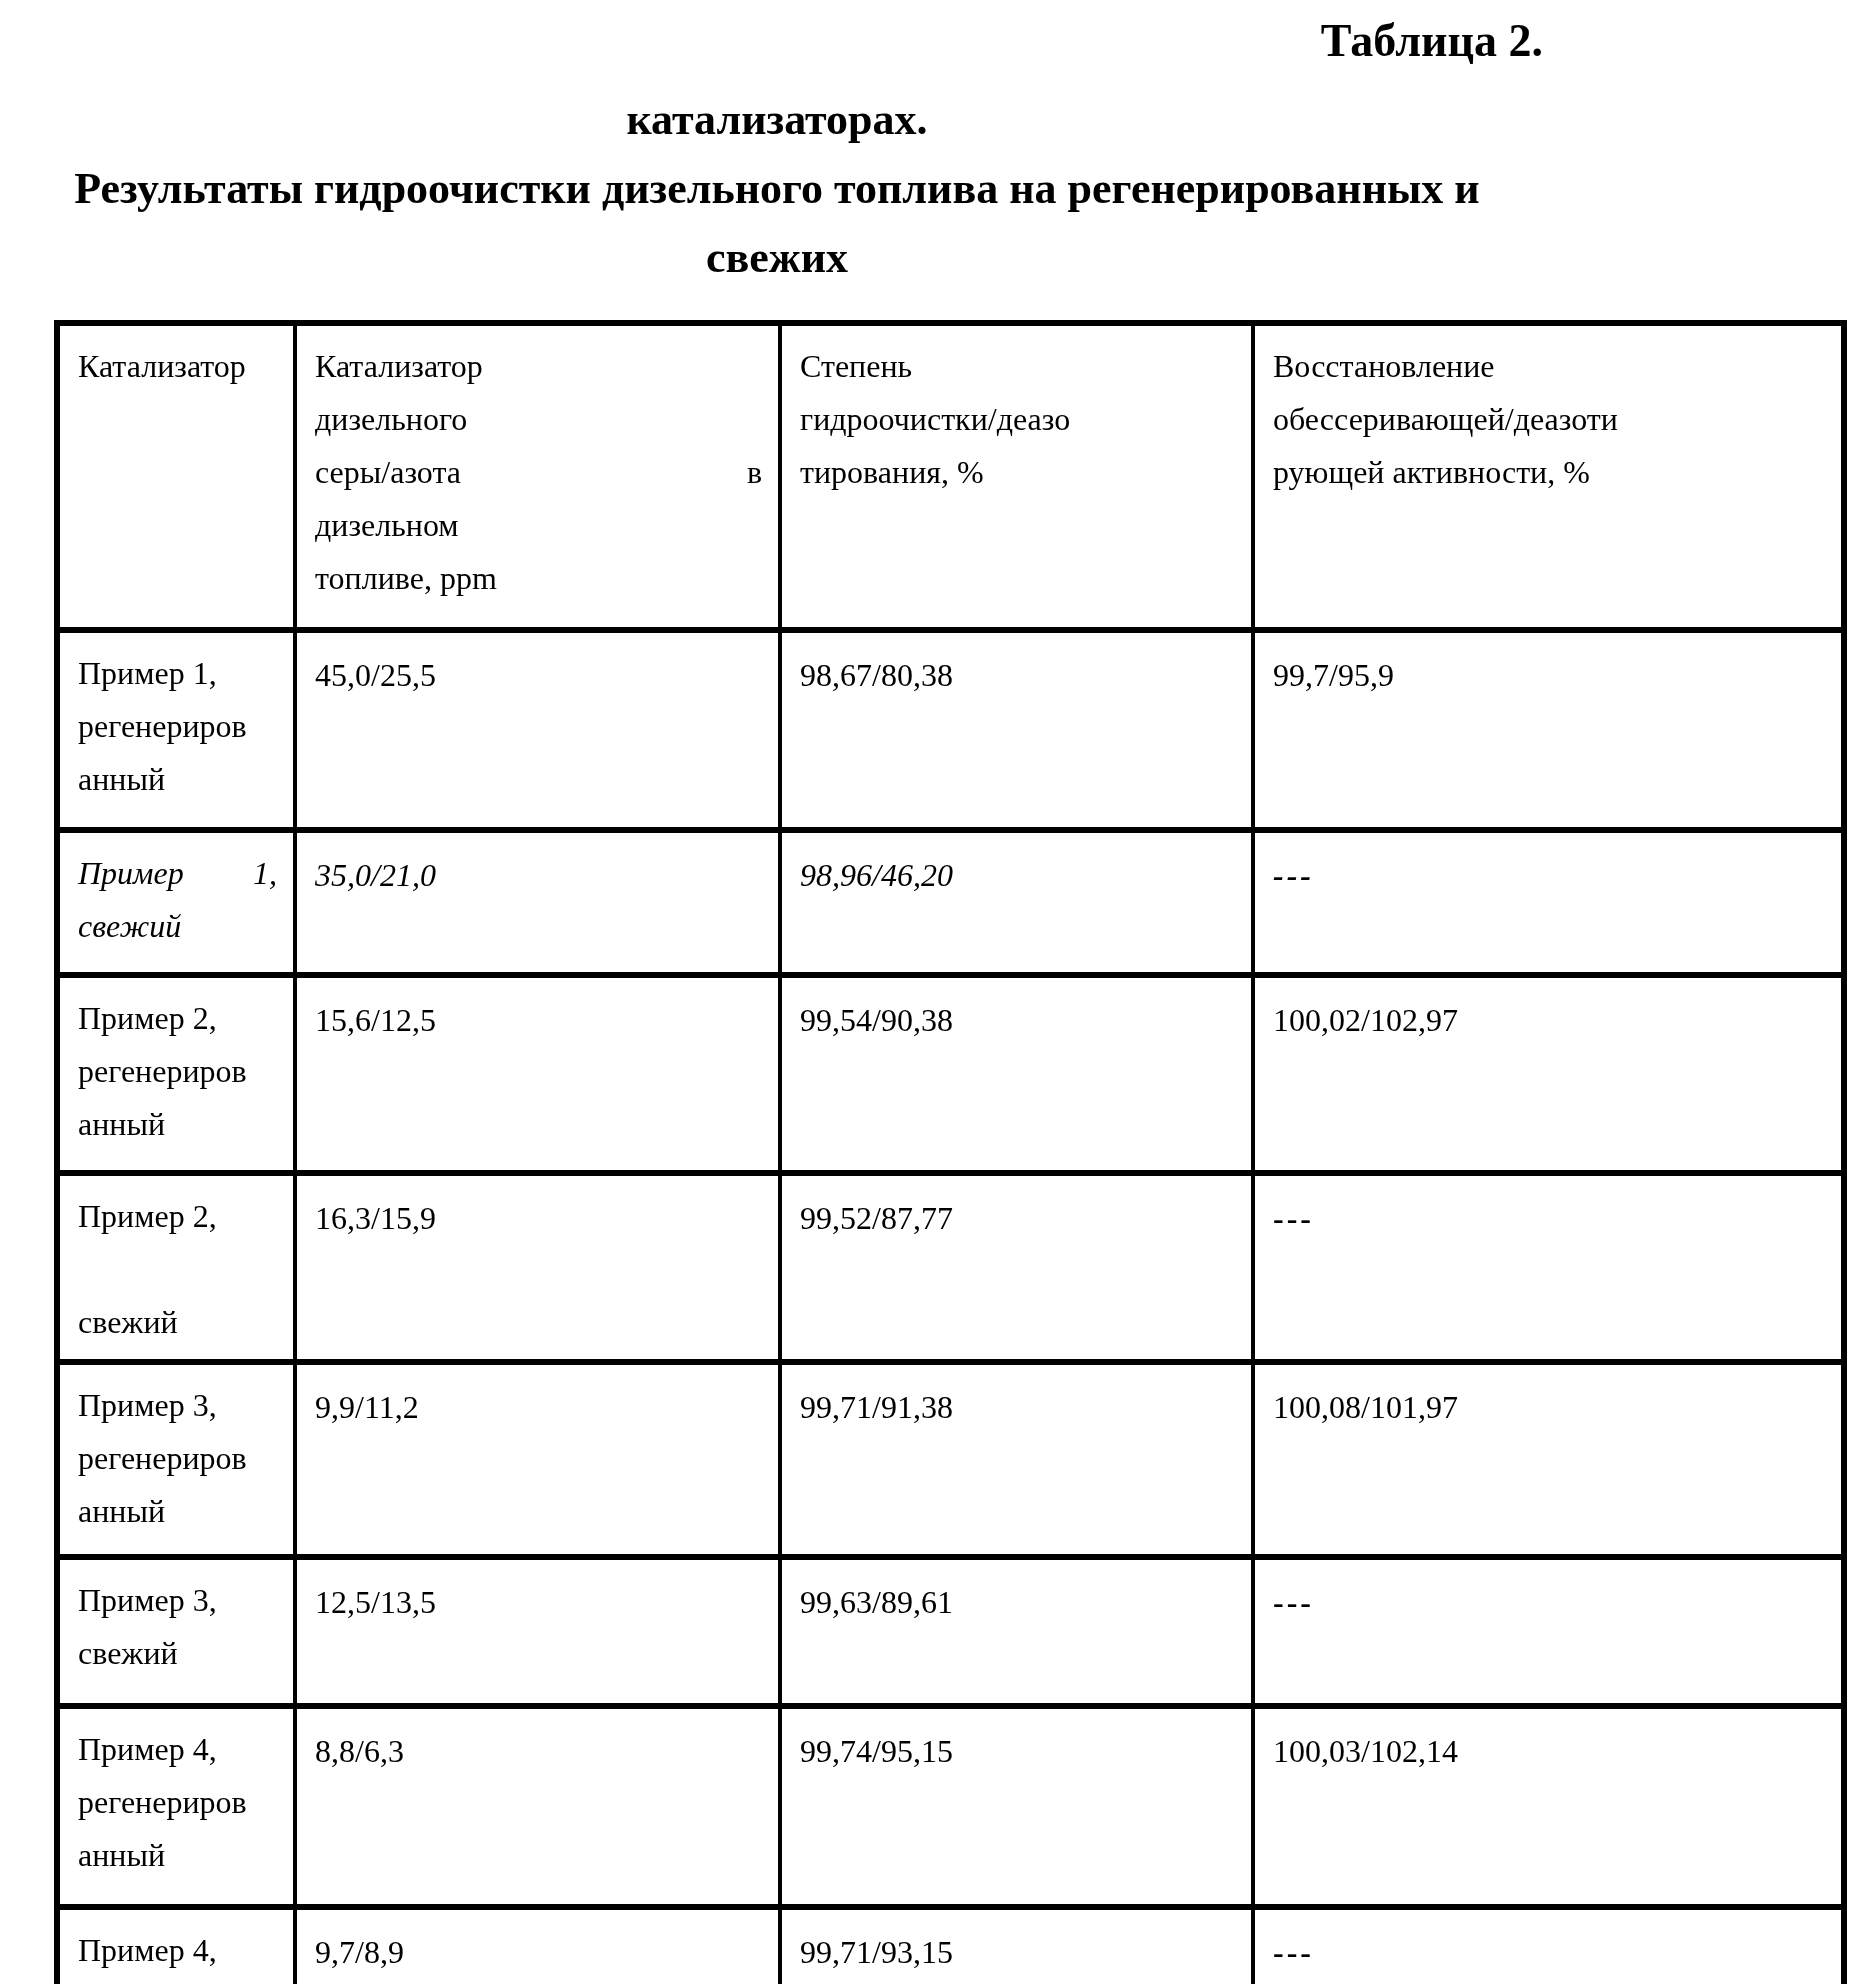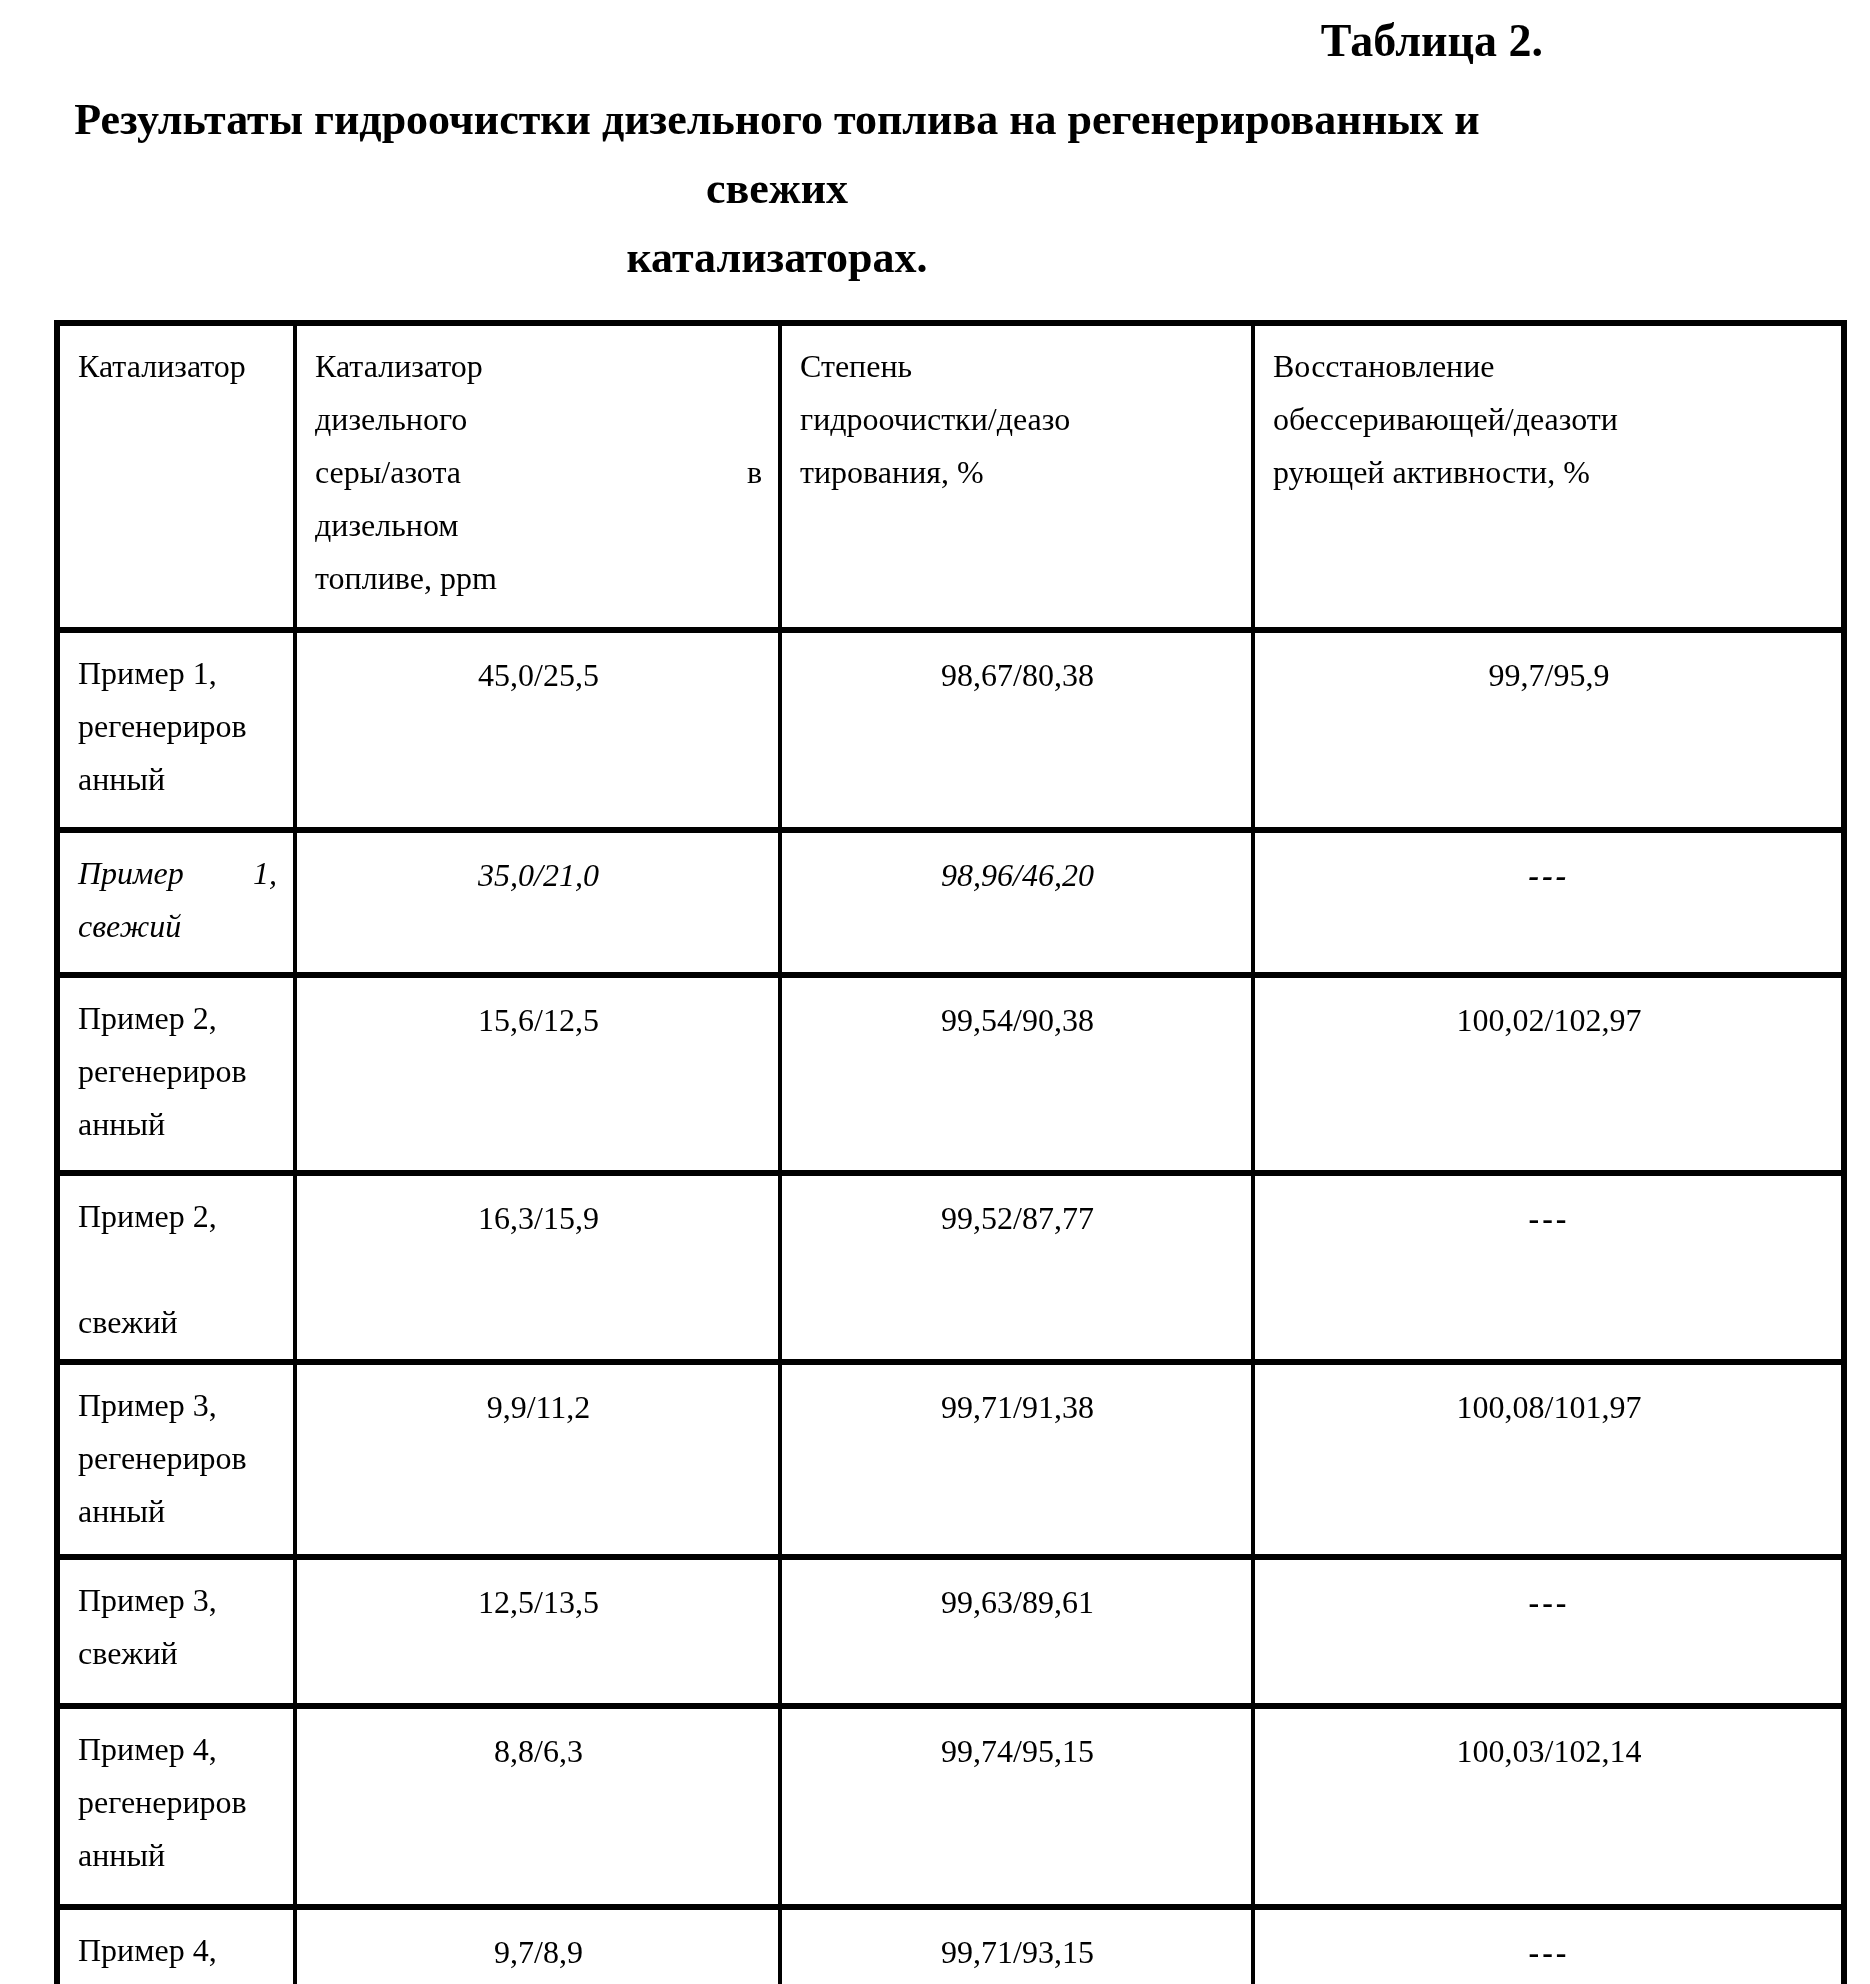--- a/index.html
+++ b/index.html
@@ -49,33 +49,33 @@
   tbody tr:nth-child(1){height:200px;}
   tbody tr:nth-child(2){height:145px;font-style:italic;}
   tbody tr:nth-child(3){height:198px;}
   tbody tr:nth-child(4){height:185px;}
   tbody tr:nth-child(5){height:195px;}
   tbody tr:nth-child(6){height:149px;}
   tbody tr:nth-child(7){height:201px;}
   tbody tr:nth-child(8){height:147px;}
   th{text-align:left;}
   td.catalyst-cell{text-align:left;}
-  td.value-cell{text-align:center;padding-top:16px;}
+  td.value-cell{text-align:left;padding-top:16px;}
   .line{display:block;}
   .line.justify{display:flex;justify-content:space-between;align-items:flex-end;}
   .dash{font-weight:bold;letter-spacing:3px;}
 </style>
 </head>
 <body>
 
 <div class="table-label">Таблица 2.</div>
 
 <div class="doc-title">
+  <div>катализаторах.</div>
   <div>Результаты гидроочистки дизельного топлива на регенерированных и свежих</div>
-  <div>катализаторах.</div>
 </div>
 
 <table class="results">
   <colgroup>
     <col class="c1">
       <col class="c2">
       <col class="c3">
       <col class="c4">
   </colgroup>
   <thead>

